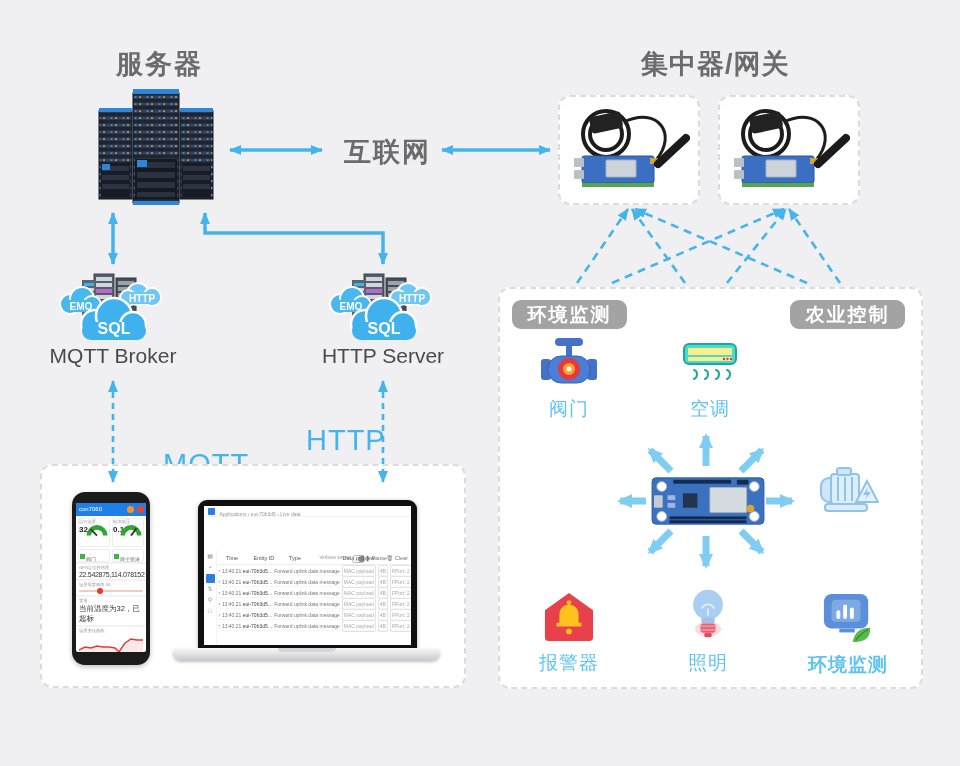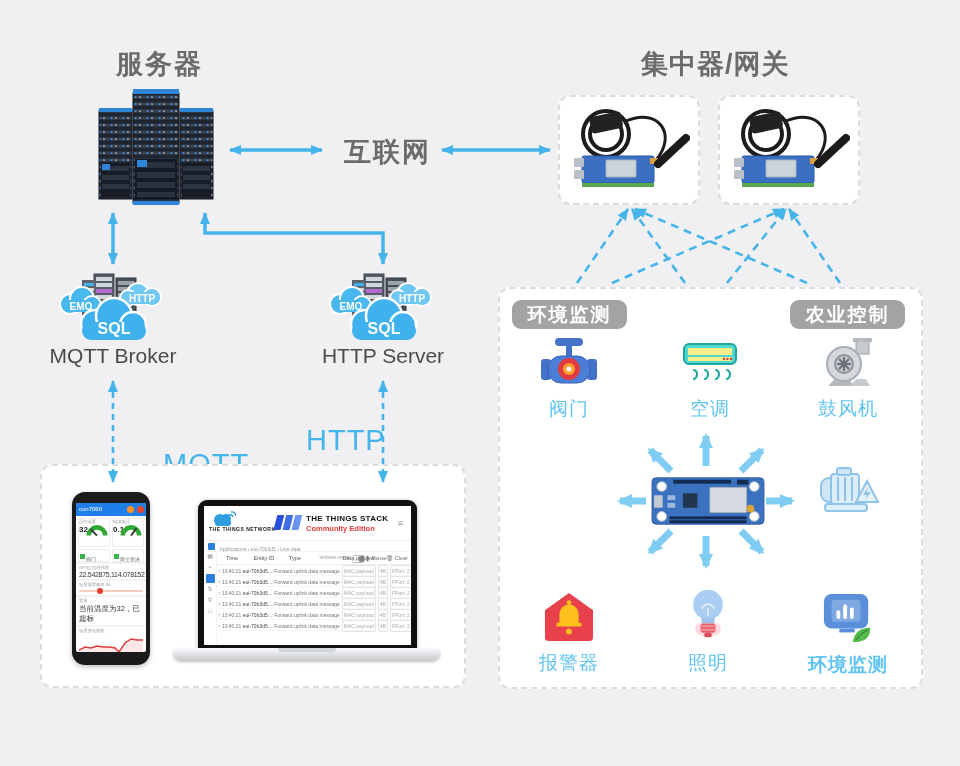--- a/index.html
+++ b/index.html
@@ -247,39 +247,20 @@
           <polyline points="0,16 6,13 12,14 18,12 24,13 30,13 36,14 40,18 46,9 52,5 58,6 64,6" fill="none" stroke="#e03b3b" stroke-width="1.5"></polyline>
           <polygon points="0,16 6,13 12,14 18,12 24,13 30,13 36,14 40,18 46,9 52,5 58,6 64,6 64,26 0,26" fill="rgba(230,80,80,0.13)"></polygon>
           <rect x="0" y="23" width="4" height="3" fill="#e03b3b"></rect>
         </svg>
       </div>
     </div>
   </div>
 
   <div class="abs laptop-screen" style="left:198px;top:500px;width:219px;height:148px;z-index:2;">
     <div class="lap-inner">
-      <div style="height:34px;border-bottom:1px solid #ececec;position:relative;">
-        <svg class="abs" style="left:6px;top:4px;" width="26" height="18" viewBox="0 0 26 18">
-          <circle cx="10" cy="10" r="6" fill="#2f9de0"></circle>
-            <circle cx="16" cy="9" r="5" fill="#2f9de0"></circle>
-            <rect x="5" y="10" width="16" height="6" rx="3" fill="#2f9de0"></rect>
-          <path d="M19,5 q3,-1 4,2 M21,2 q4,-1 5,4" stroke="#2f9de0" stroke-width="1.4" fill="none"></path>
-        </svg>
-        <div class="abs" style="left:5px;top:21px;font-size:5px;font-weight:bold;color:#222;line-height:5px;letter-spacing:.5px;">THE THINGS NETWORK</div>
-        <svg class="abs" style="left:66px;top:6px;" width="32" height="22" viewBox="0 0 32 22">
-          <g transform="skewX(-14)">
-            <rect x="8" y="3" width="7" height="15" rx="1" fill="#2b50e0"></rect>
-            <rect x="17" y="3" width="7" height="15" rx="1" fill="#3f6ce8"></rect>
-            <rect x="26" y="3" width="7" height="15" rx="1" fill="#6b93f0"></rect>
-          </g>
-        </svg>
-        <div class="abs" style="left:102px;top:8px;font-size:8px;font-weight:bold;color:#111;letter-spacing:.3px;">THE THINGS STACK</div>
-        <div class="abs" style="left:102px;top:18px;font-size:7.5px;font-weight:bold;color:#e33a35;">Community Edition</div>
-        <div class="abs" style="right:8px;top:12px;font-size:9px;color:#888;">≡</div>
-      </div>
       <div style="height:10px;line-height:10px;padding-left:4px;border-bottom:1px solid #f3f3f3;">
         <span style="display:inline-block;width:7px;height:7px;background:#2b7de0;border-radius:1px;vertical-align:middle;"></span>
         <span style="font-size:5px;color:#999;">Applications › eui-70b3d5 › Live data</span>
       </div>
 
       <div style="position:absolute;left:0;top:45px;bottom:0;width:12px;border-right:1px solid #f3f3f3;">
         <div style="font-size:6px;color:#9a9a9a;text-align:center;line-height:11px;">▦</div>
         <div style="font-size:6px;color:#9a9a9a;text-align:center;line-height:11px;">⌁</div>
         <div style="width:9px;height:9px;margin:1px auto;background:#2b7de0;border-radius:1px;"></div>
         <div style="font-size:6px;color:#9a9a9a;text-align:center;line-height:11px;">⇅</div>
@@ -341,38 +322,20 @@
         <circle cx="49" cy="21" r="1.2" fill="#e23b3f"></circle>
       <g fill="none" stroke="#20a79d" stroke-width="2" stroke-linecap="round">
         <path d="M12,32 c4,1 4,7 0,9"></path>
           <path d="M23,32 c4,1 4,7 0,9"></path>
           <path d="M34,32 c4,1 4,7 0,9"></path>
           <path d="M45,32 c4,1 4,7 0,9"></path>
       </g>
     </svg>
     <div class="dev-label">空调</div>
   </div>
-  <div class="abs dev" style="left:788px;top:338px;">
-    <svg width="56" height="50" viewBox="0 0 56 50">
-      <rect x="36" y="2" width="13" height="14" fill="#c7cbd0" stroke="#9aa0a7"></rect>
-      <rect x="33" y="0" width="19" height="4" fill="#b4b9bf"></rect>
-      <polygon points="8,48 16,40 28,40 34,48" fill="#b4b9bf"></polygon>
-      <polygon points="30,48 36,41 46,41 50,48" fill="#c7cbd0"></polygon>
-      <circle cx="24" cy="26" r="17" fill="#d5d9dd" stroke="#a9aeb5" stroke-width="2"></circle>
-      <circle cx="24" cy="26" r="9" fill="#c2c7cc" stroke="#8d939a" stroke-width="2"></circle>
-      <g stroke="#6a7077" stroke-width="2">
-        <line x1="24" y1="19" x2="24" y2="33"></line>
-          <line x1="17" y1="26" x2="31" y2="26"></line>
-        <line x1="19" y1="21" x2="29" y2="31"></line>
-          <line x1="29" y1="21" x2="19" y2="31"></line>
-      </g>
-      <circle cx="24" cy="26" r="3" fill="#6a7077"></circle>
-    </svg>
-    <div class="dev-label">鼓风机</div>
-  </div>
 
 
   <svg class="abs" style="left:650px;top:474px;z-index:2;" width="116" height="54" viewBox="0 0 120 56">
     <rect x="2" y="4" width="116" height="48" rx="4" fill="#3a72c0" stroke="#2c5aa0"></rect>
     <circle cx="12" cy="13" r="5" fill="#ffffff" stroke="#b9c0c8"></circle>
     <circle cx="108" cy="13" r="5" fill="#ffffff" stroke="#b9c0c8"></circle>
     <circle cx="12" cy="44" r="5" fill="#ffffff" stroke="#b9c0c8"></circle>
     <circle cx="108" cy="44" r="5" fill="#ffffff" stroke="#b9c0c8"></circle>
     <g fill="#142a50">
       <rect x="24" y="6" width="60" height="4"></rect>

